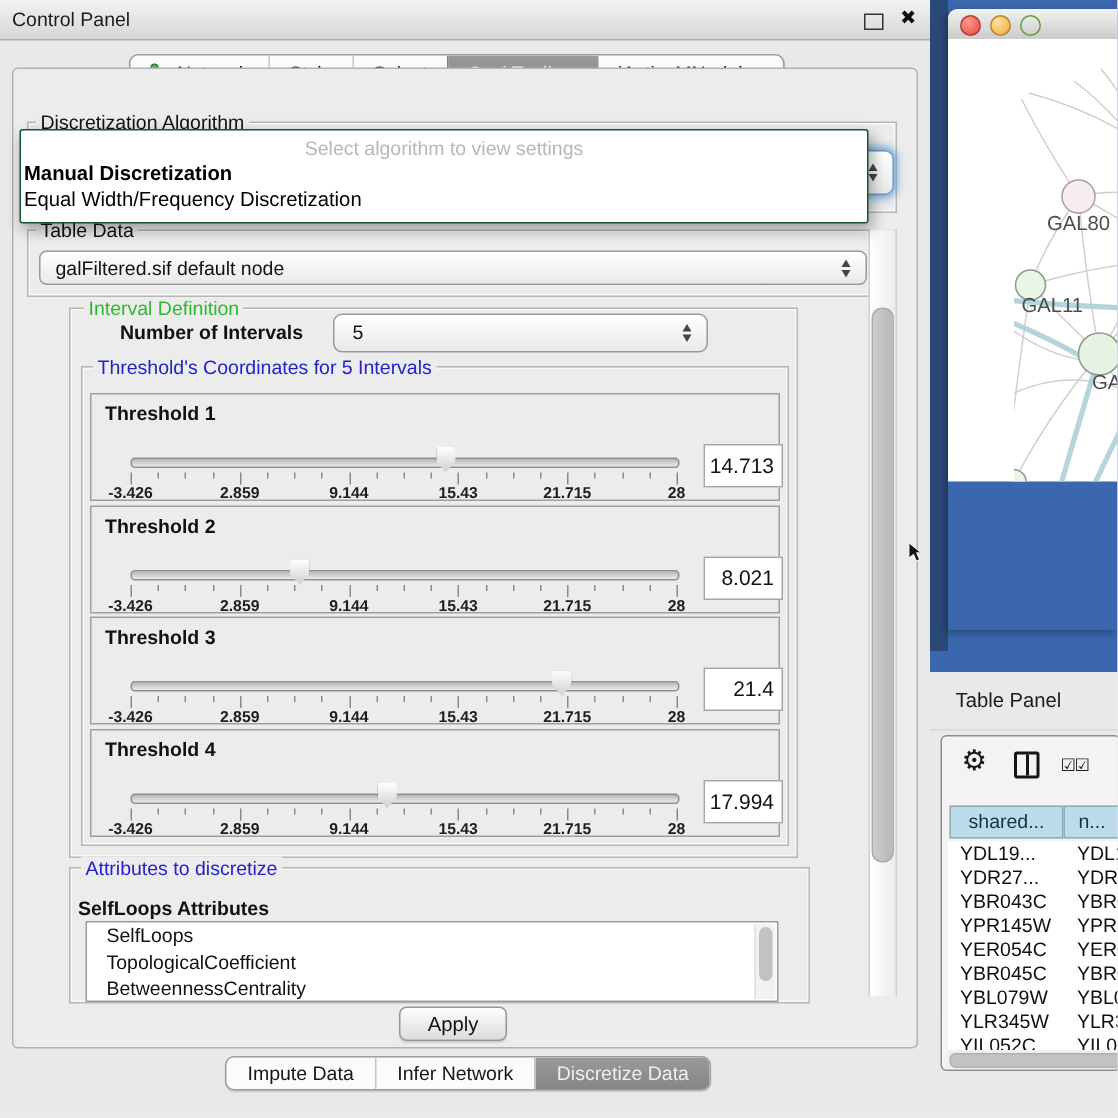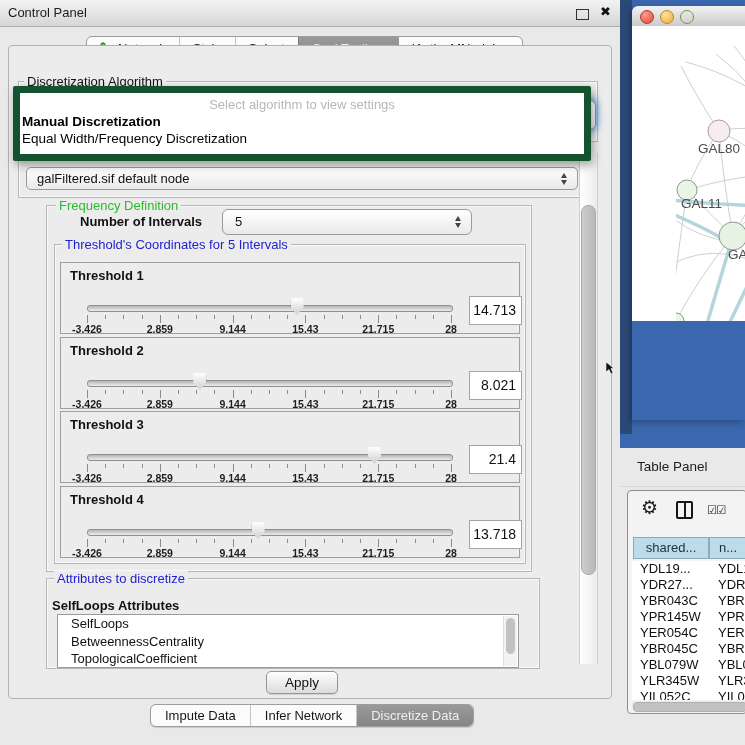--- a/index.html
+++ b/index.html
@@ -38,21 +38,21 @@
   .combo{background:linear-gradient(#ffffff,#e9e9e9);border:1px solid #9a9a9a;border-radius:6px;}
   .algo-combo{left:26px;top:100px;width:568px;height:28px;
     border-color:#6f95c0;box-shadow:0 0 6px 2px rgba(88,150,214,.85);}
   .spin{position:absolute;right:9px;top:50%;width:7px;height:12px;margin-top:-6px;}
   .spin .up{position:absolute;top:0;left:0;width:0;height:0;
     border-left:3.5px solid transparent;border-right:3.5px solid transparent;border-bottom:5px solid #444;}
   .spin .dn{position:absolute;bottom:0;left:0;width:0;height:0;
     border-left:3.5px solid transparent;border-right:3.5px solid transparent;border-top:5px solid #444;}
 
   .popup{left:13px;top:86px;width:564px;height:61px;background:#fff;
-    border:7px solid #14532d;border-radius:2px;z-index:60;
+    border:1px solid #14532d;border-radius:2px;z-index:60;
     box-shadow:2px 4px 10px rgba(0,0,0,.35);}
   .popup-hint{position:absolute;left:0;top:4px;width:100%;text-align:center;color:#b7b7b7;font-size:13px;}
   .popup-item1{position:absolute;left:2px;top:21px;font-size:13.5px;font-weight:700;color:#000;}
   .popup-item2{position:absolute;left:2px;top:38px;font-size:13.5px;color:#000;}
 
   .td-group{left:18px;top:153px;width:578px;height:43px;}
   .td-label{left:24px;top:146px;color:#111;}
   .td-combo{left:26px;top:167px;width:550px;height:21px;border-radius:5px;}
   .td-combo .val{position:absolute;left:10px;top:0;line-height:21px;font-size:13px;color:#111;}
 
@@ -195,21 +195,21 @@
   <span class="spin">
       <span class="up"></span>
       <span class="dn"></span>
     </span>
 </div>
 
 <div class="abs vscroll-track"></div>
 <div class="abs vscroll-thumb"></div>
 
 <div class="abs group int-group"></div>
-<div class="abs grouplabel int-label">Frequency Definition</div>
+<div class="abs grouplabel int-label">Interval Definition</div>
 <div class="abs ni-label">Number of Intervals</div>
 <div class="abs combo ni-combo">
   <span class="val">5</span>
   <span class="spin">
       <span class="up"></span>
       <span class="dn"></span>
     </span>
 </div>
 
 <div class="abs group thr-group"></div>
@@ -354,31 +354,31 @@
     </div>
   <div class="ticklabels">
       <div class="ticklabel" style="left: 0px;">-3.426</div>
       <div class="ticklabel" style="left: 72.8px;">2.859</div>
       <div class="ticklabel" style="left: 145.6px;">9.144</div>
       <div class="ticklabel" style="left: 218.4px;">15.43</div>
       <div class="ticklabel" style="left: 291.2px;">21.715</div>
       <div class="ticklabel" style="left: 364px;">28</div>
     </div>
   <div class="thumb" style="left: 190.577px;"></div>
-  <div class="valbox">13.718</div>
+  <div class="valbox">17.994</div>
 </div>
 
 <div class="abs group attr-group"></div>
 <div class="abs grouplabel attr-label">Attributes to discretize</div>
 <div class="abs numattr-label">SelfLoops Attributes</div>
 <div class="abs attr-list">
   <div id="attr-items">
       <div class="attr-item">SelfLoops</div>
+      <div class="attr-item">TopologicalCoefficient</div>
       <div class="attr-item">BetweennessCentrality</div>
-      <div class="attr-item">TopologicalCoefficient</div>
     </div>
   <div class="attr-scroll">
     <div class="attr-scroll-thumb"></div>
   </div>
 </div>
 
 <div class="abs apply-btn">Apply</div>
 
 <div class="abs bottombar">
   <div class="btab">Impute Data</div>

